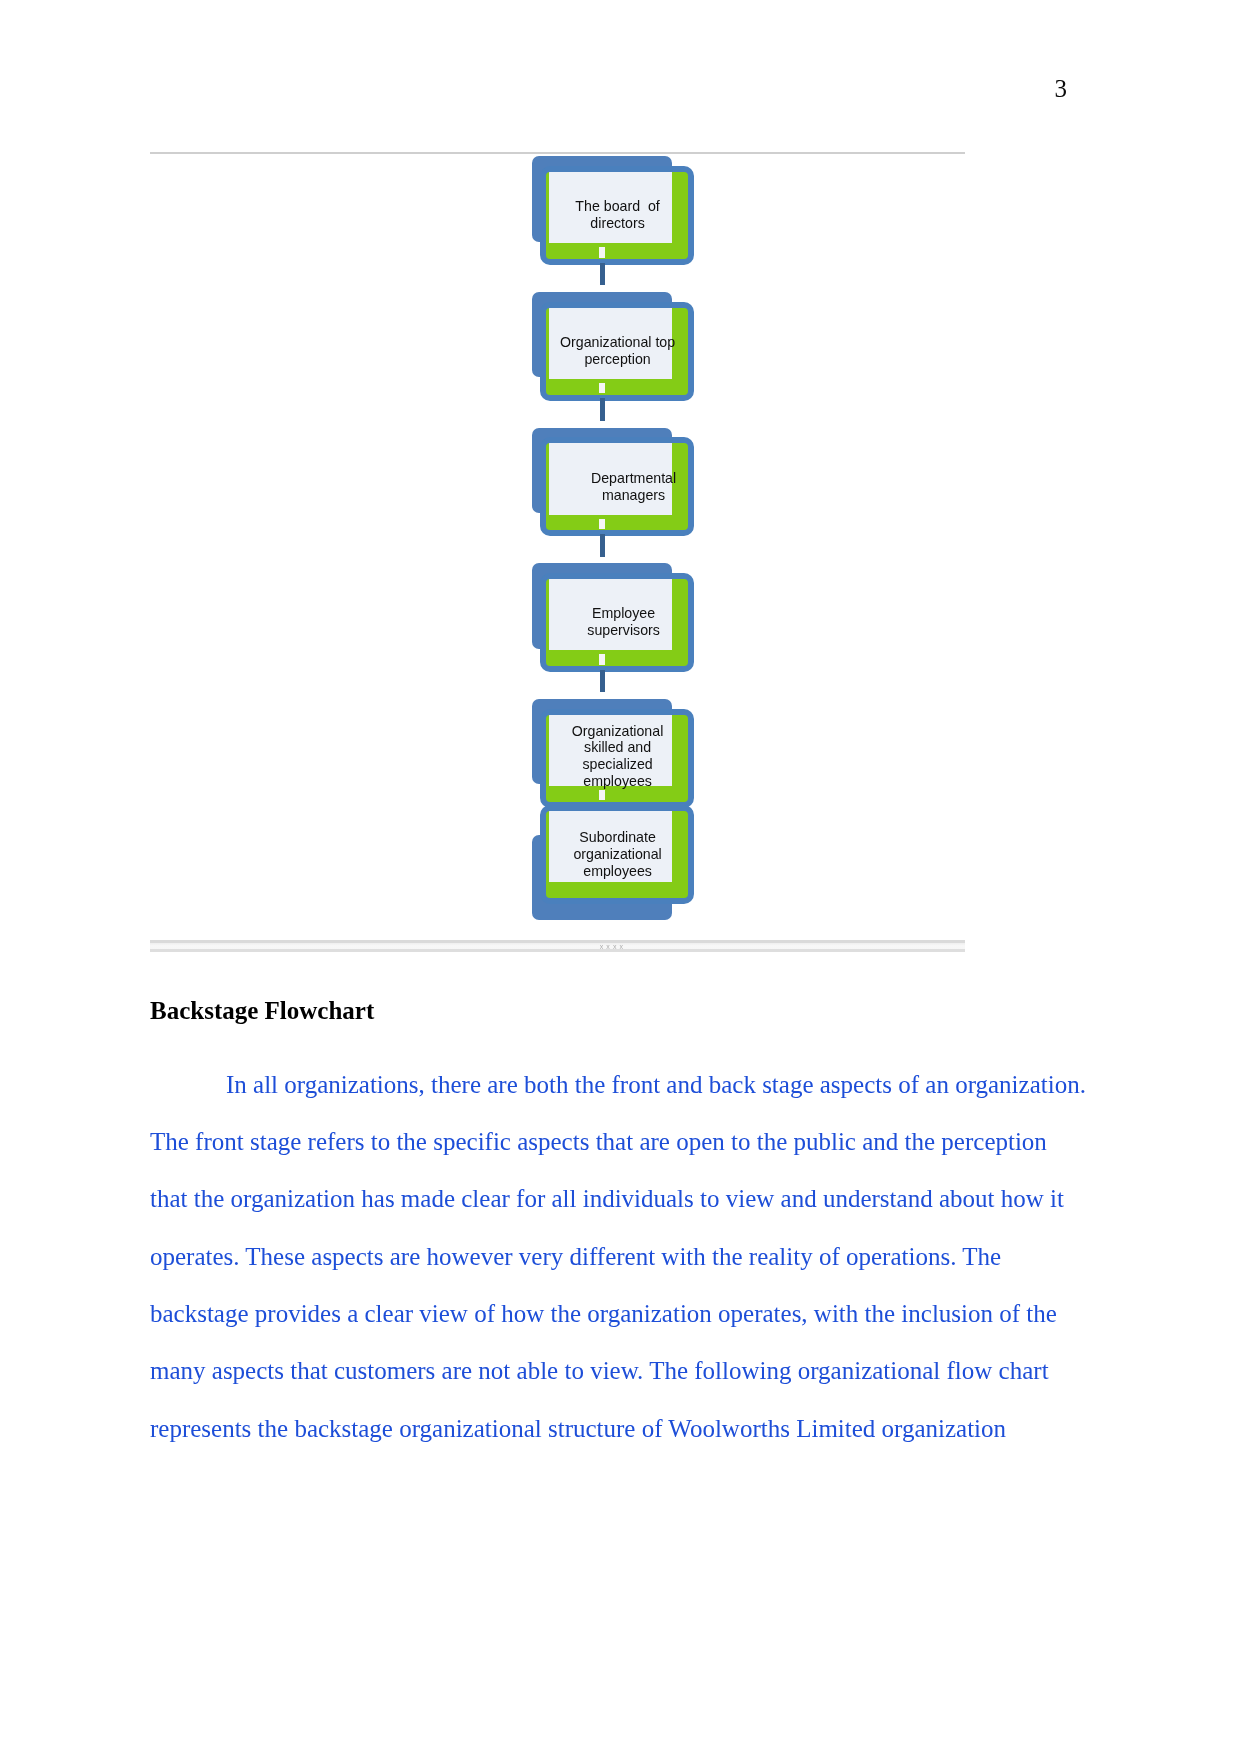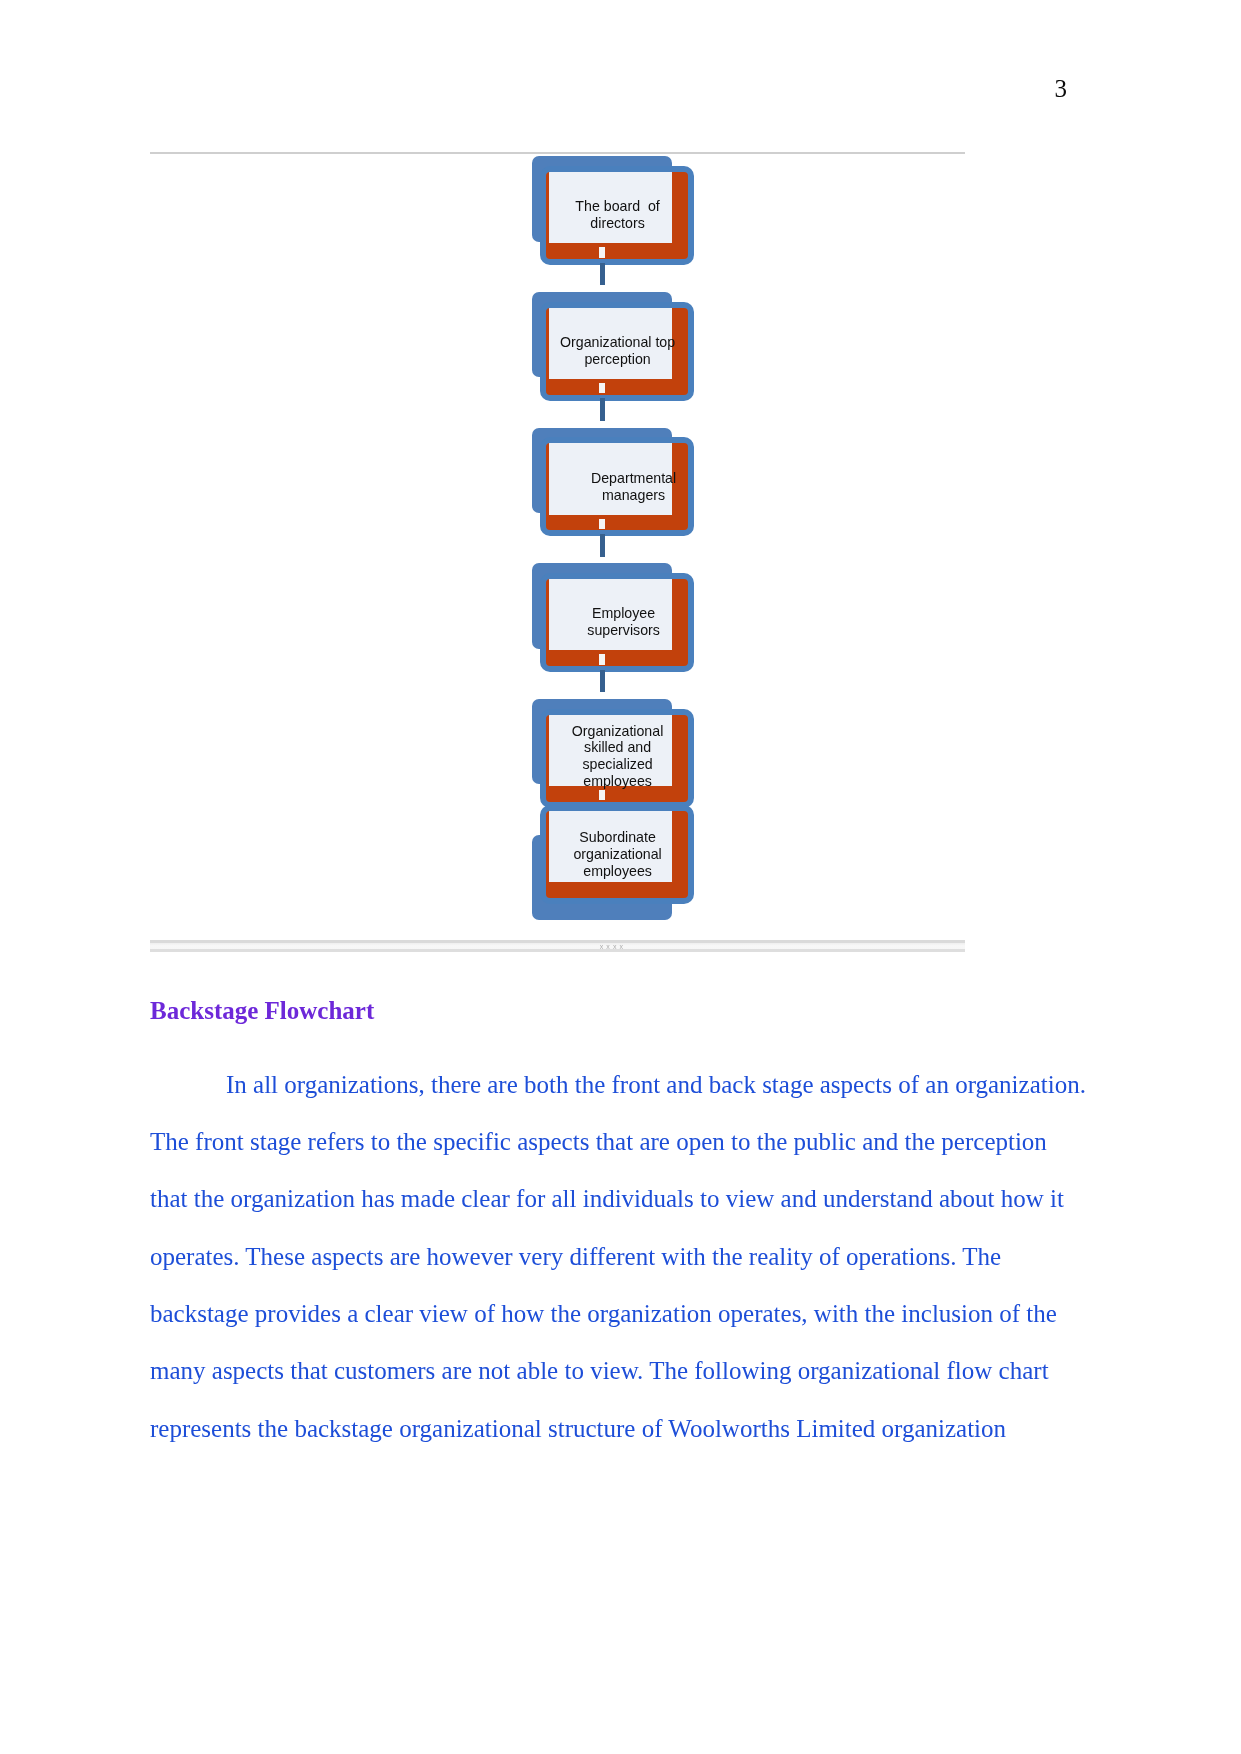--- a/index.html
+++ b/index.html
@@ -17,31 +17,31 @@
   .fig-botfill{position:absolute;left:0;top:797.8px;width:814.8px;height:6.2px;
                background:linear-gradient(180deg,#eeeeee 0%,#f8f8f8 45%,#f6f6f6 100%);}
   .fig-botband2{position:absolute;left:0;top:804px;width:814.8px;height:3.3px;background:#dedede;}
   .fig-dots{position:absolute;left:449.5px;top:798.3px;font-size:7px;letter-spacing:0.6px;
             color:#adadad;font-family:"Liberation Sans", sans-serif;line-height:8px;}
 
   
   #chart{position:absolute;left:0;top:0;width:814.8px;height:808px;}
   .node{position:absolute;left:0;top:0;}
   .shadow{position:absolute;background:#4f7fbb;border-radius:7px;}
-  .front{position:absolute;background:#c2410c;border:6px solid #4a80bd;border-radius:10px;
+  .front{position:absolute;background:#84cc16;border:6px solid #4a80bd;border-radius:10px;
          box-sizing:border-box;overflow:hidden;}
   .inner{position:absolute;background:#edf1f7;}
   .labelwrap{position:absolute;left:1px;right:0;}
   .label{font-family:"Liberation Sans", sans-serif;font-size:14.2px;
          color:#111111;line-height:16.85px;text-align:center;white-space:pre-wrap;}
   .conn{position:absolute;background:#36608f;width:5px;}
   .ghost{position:absolute;background:#f5f5f5;width:6.4px;}
 
   
-  .heading{position:absolute;left:150px;top:996px;font-size:25px;font-weight:bold;color:#6d28d9;
+  .heading{position:absolute;left:150px;top:996px;font-size:25px;font-weight:bold;color:#000000;
            line-height:29px;letter-spacing:0px;text-align:center;}
   .para{position:absolute;left:150px;top:1055.8px;width:939px;font-size:25px;line-height:57.3px;
         color:#1d4ed8;text-align:left;text-indent:76px;}
 </style>
 </head>
 <body>
 
 <div class="page">
 
   <div class="page-number">3</div>

